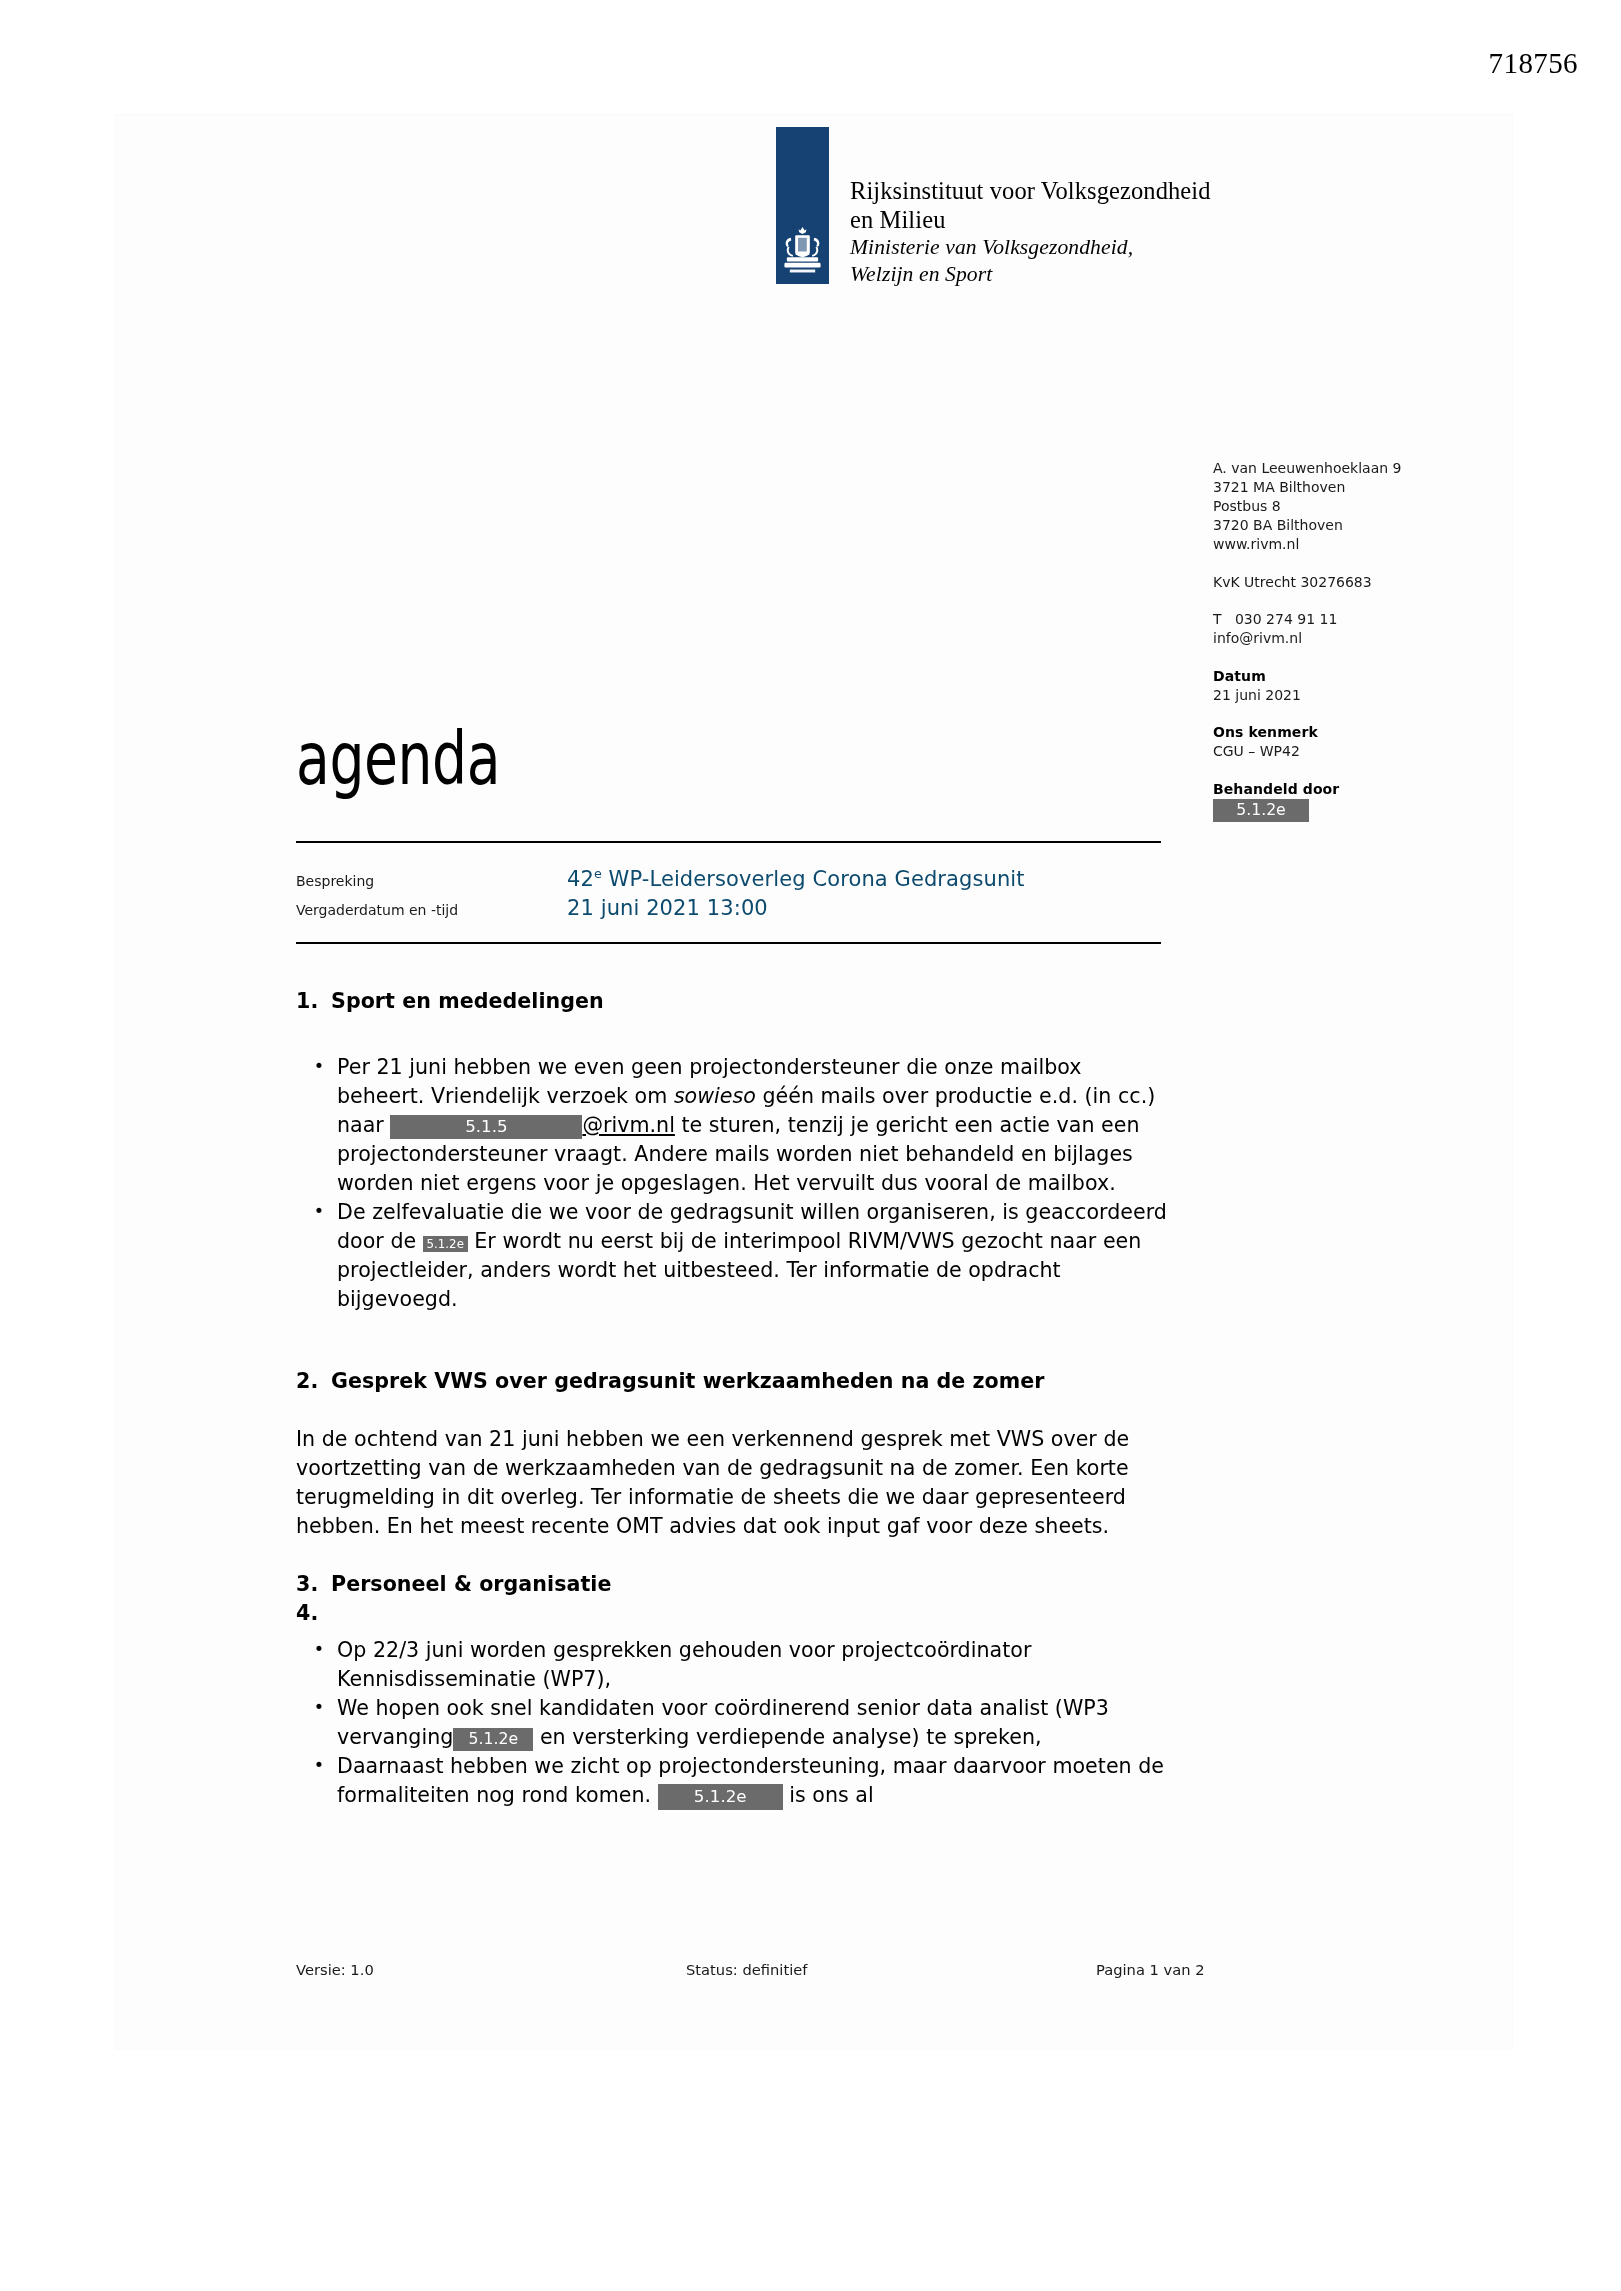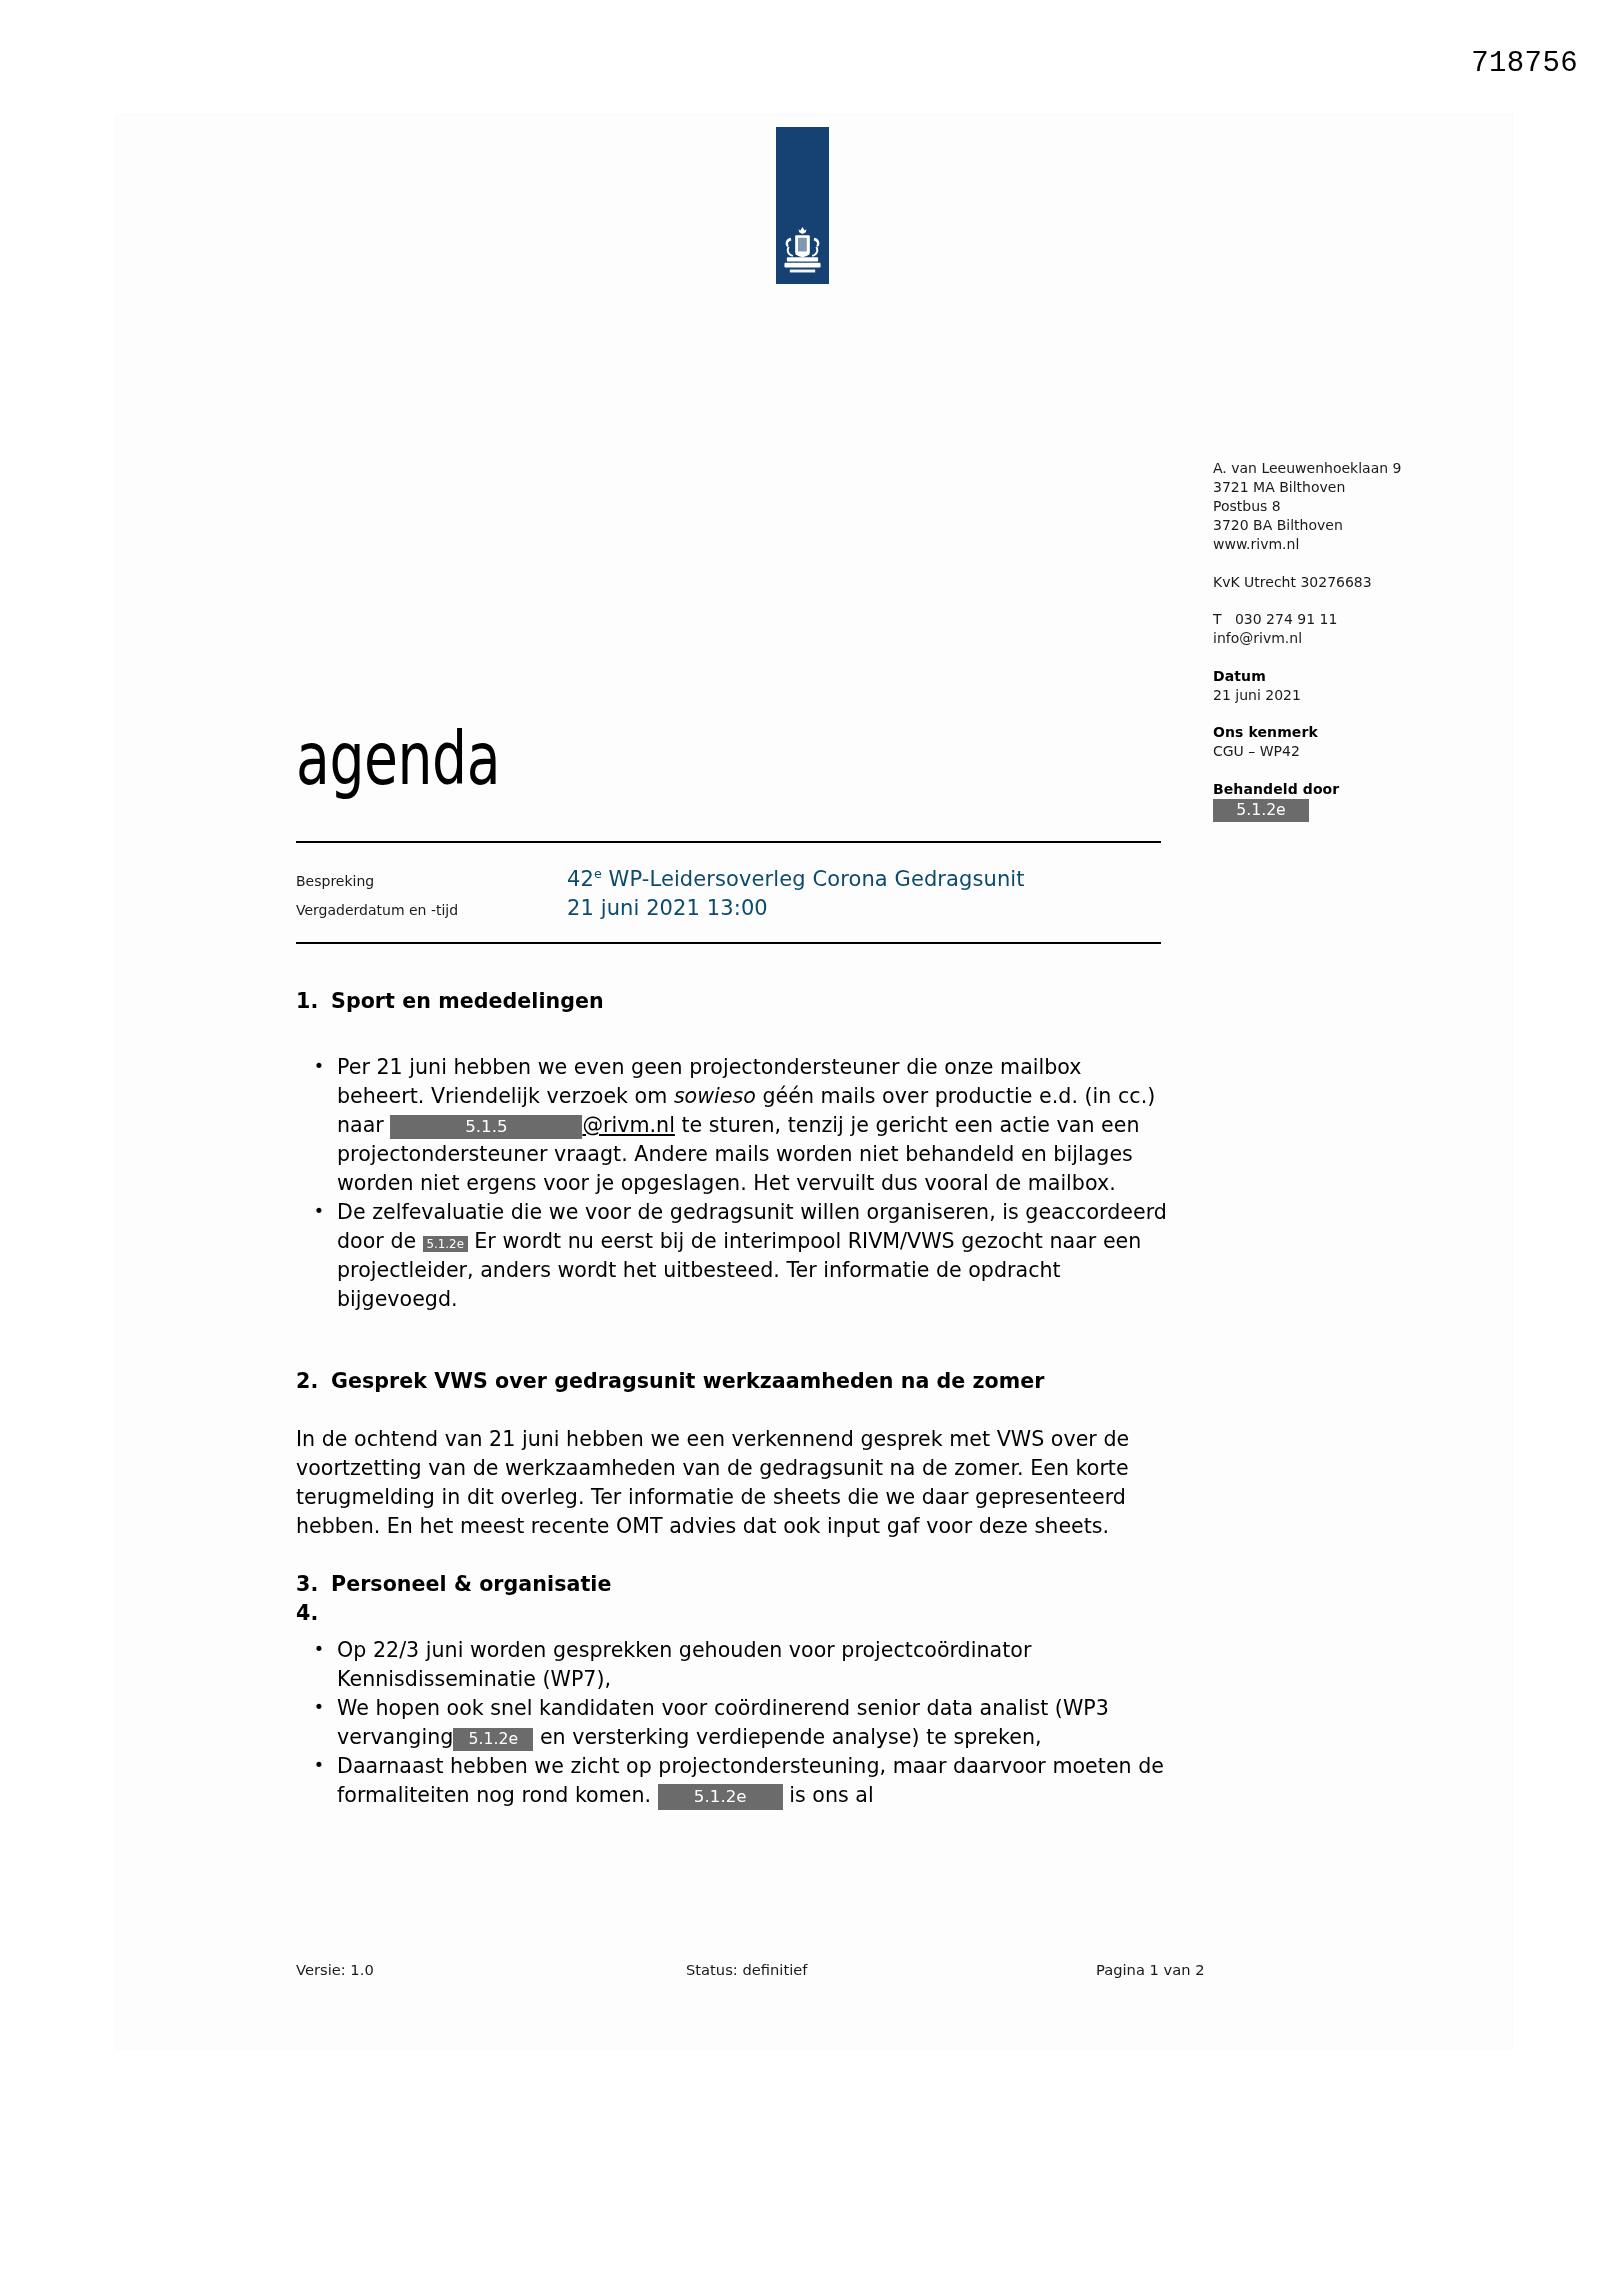--- a/index.html
+++ b/index.html
@@ -32,21 +32,21 @@
     height: 1934px;
     background: #fdfdfd;
     box-shadow: 0 0 0 1px #fafafa;
   }
 
   
   #docid {
     position: absolute;
     right: 43px;
     top: 47px;
-    font-family: Liberation Mono, monospace;
+    font-family: Liberation Serif, serif;
     font-size: 29px;
     color: #000;
     letter-spacing: 0.4px;
   }
 
   
   #logo {
     position: absolute;
     left: 776px;
     top: 127px;
@@ -268,20 +268,26 @@
         <path d="M33 13 q4 0.5 5 4 q1 3.5 -1.5 5.5 l-1.5 -1 q1.5 -1.8 0.6 -3.6 q-0.9 -1.8 -3.1 -2.2 z"></path>
         <path d="M36 22 q2 3 0.5 6.5 q-1.5 3.5 -5.5 3.8 l-0.3 -1.8 q3 -0.4 4 -2.9 q1 -2.5 -0.4 -4.6 z"></path>
         <rect x="5" y="33" width="32" height="4.2" rx="1"></rect>
         <rect x="2.5" y="38.5" width="37" height="5" rx="1.4"></rect>
         <path d="M8 45.5 h26 v3 h-26 z" opacity="0.95"></path>
       </g>
       <g fill="#154273">
         <path d="M16.4 13 h9 v14 h-9 z" opacity="0.55"></path>
       </g>
     </svg>
+    <div id="logo-text">
+      <div class="logo-l1">Rijksinstituut voor Volksgezondheid</div>
+      <div class="logo-l1">en Milieu</div>
+      <div class="logo-l2">Ministerie van Volksgezondheid,</div>
+      <div class="logo-l2">Welzijn en Sport</div>
+    </div>
   </div>
 
   <div id="meta">
     <div class="meta-block">
       <div class="meta-line">A. van Leeuwenhoeklaan 9</div>
       <div class="meta-line">3721 MA Bilthoven</div>
       <div class="meta-line">Postbus 8</div>
       <div class="meta-line">3720 BA Bilthoven</div>
       <div class="meta-line">www.rivm.nl</div>
     </div>

